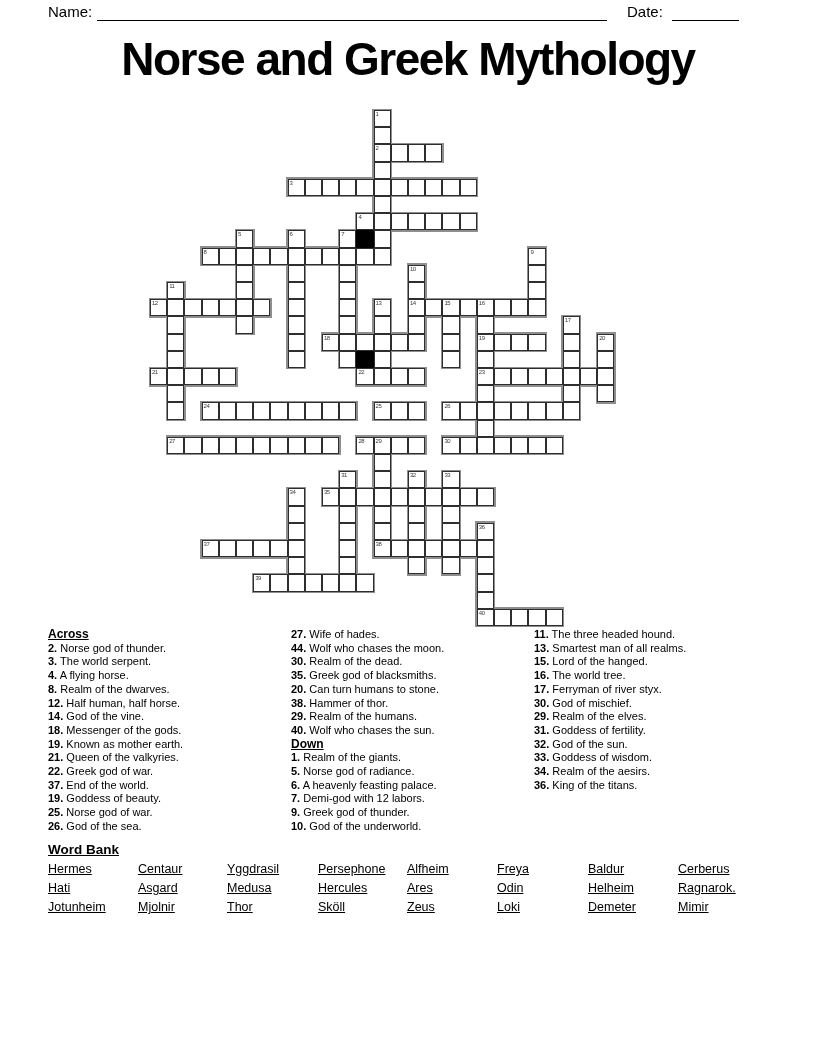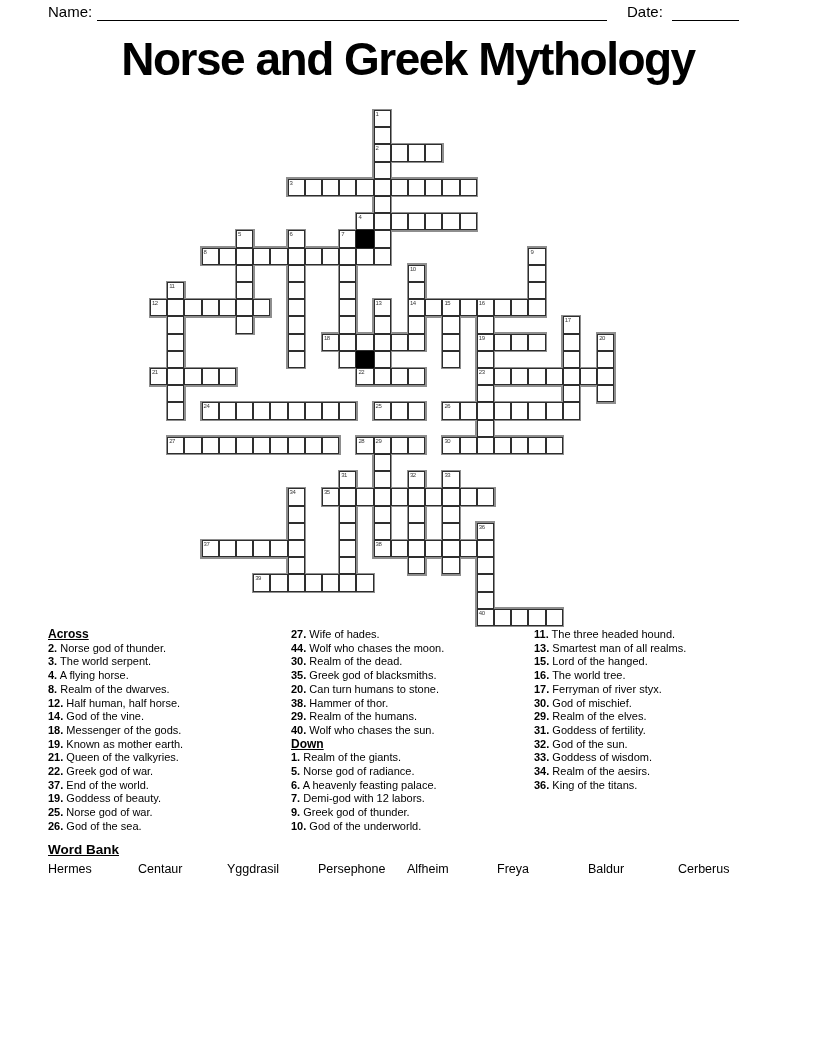--- a/index.html
+++ b/index.html
@@ -19,21 +19,21 @@
   .cell.black{background:#000;border-color:#000;}
   .cnum{position:absolute;top:0;left:1px;font-size:6px;line-height:7px;color:#3a3a3a;letter-spacing:-0.5px;}
   #clues{position:absolute;left:0;top:0;width:816px;height:1056px;}
   .clue-col{position:absolute;top:628px;width:244px;}
   .clue-line{font-size:11px;line-height:13.7px;white-space:nowrap;}
   .clue-line b{font-weight:bold;}
   .clue-heading{font-size:12px;line-height:13.7px;font-weight:bold;text-decoration:underline;}
   .bank-heading{position:absolute;left:48px;top:842px;font-size:13.5px;font-weight:bold;text-decoration:underline;}
   #bank-rows{position:absolute;left:48px;top:860px;width:740px;}
   .bank-row{display:grid;grid-template-columns:90px 89px 91px 89px 90px 91px 90px auto;line-height:19.2px;font-size:12.5px;}
-  .bank-word{white-space:nowrap;}
+  .bank-word{white-space:nowrap;text-decoration:underline;}
 </style>
 </head>
 <body>
 
 <div>
   <span class="hdr-label" style="left:48px">Name:</span>
   <div class="write-line" style="left:97px;width:510px"></div>
   <span class="hdr-label" style="left:627px">Date:</span>
   <div class="write-line" style="left:672px;width:67px"></div>
 </div>
@@ -448,13 +448,33 @@
     <div class="bank-row">
       <span class="bank-word">Hermes</span>
       <span class="bank-word">Centaur</span>
       <span class="bank-word">Yggdrasil</span>
       <span class="bank-word">Persephone</span>
       <span class="bank-word">Alfheim</span>
       <span class="bank-word">Freya</span>
       <span class="bank-word">Baldur</span>
       <span class="bank-word">Cerberus</span>
     </div>
+    <div class="bank-row">
+      <span class="bank-word">Hati</span>
+      <span class="bank-word">Asgard</span>
+      <span class="bank-word">Medusa</span>
+      <span class="bank-word">Hercules</span>
+      <span class="bank-word">Ares</span>
+      <span class="bank-word">Odin</span>
+      <span class="bank-word">Helheim</span>
+      <span class="bank-word">Ragnarok.</span>
+    </div>
+    <div class="bank-row">
+      <span class="bank-word">Jotunheim</span>
+      <span class="bank-word">Mjolnir</span>
+      <span class="bank-word">Thor</span>
+      <span class="bank-word">Sköll</span>
+      <span class="bank-word">Zeus</span>
+      <span class="bank-word">Loki</span>
+      <span class="bank-word">Demeter</span>
+      <span class="bank-word">Mimir</span>
+    </div>
   </div>
 
 </body></html>

